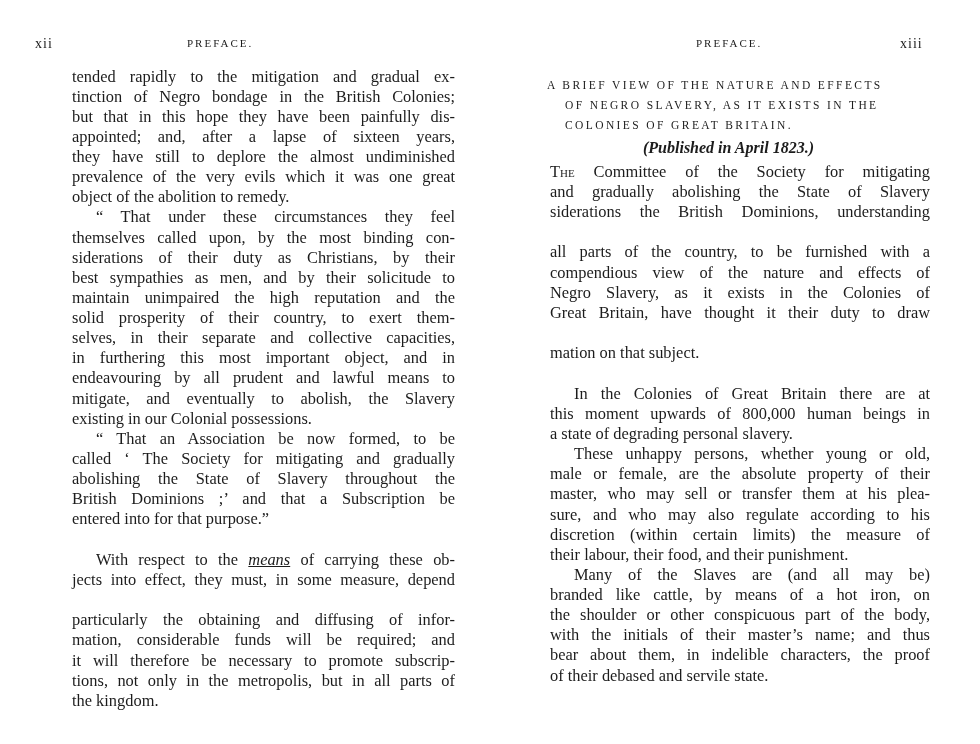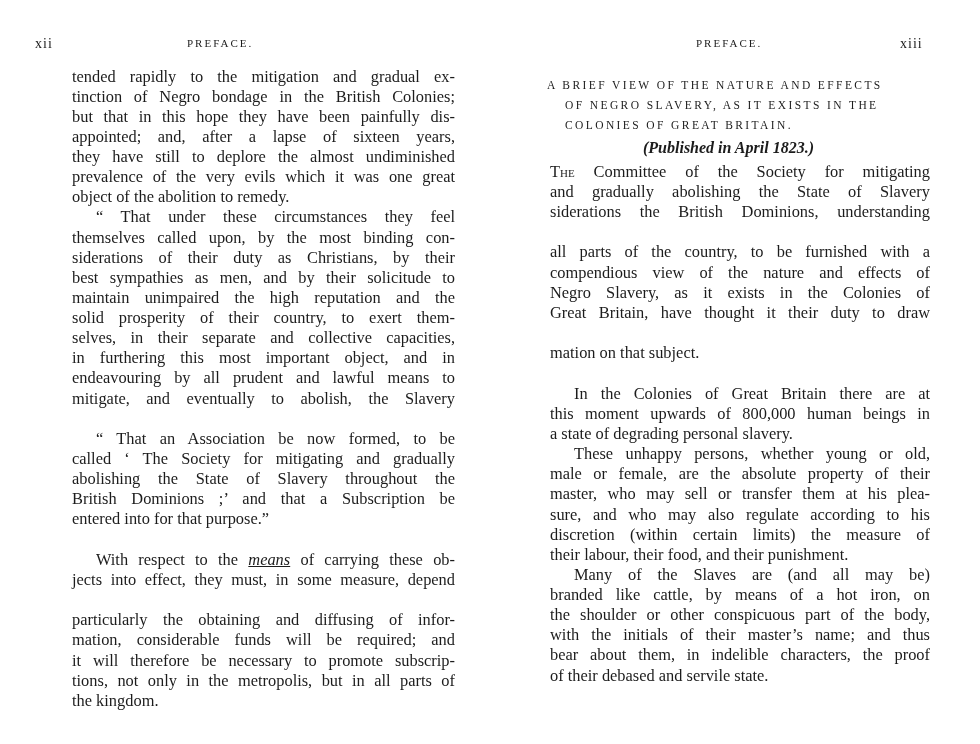--- a/index.html
+++ b/index.html
@@ -86,20 +86,21 @@
   <div class="line indent" style="top:207px">“ That under these circumstances they feel</div>
   <div class="line" style="top:228px">themselves called upon, by the most binding con-</div>
   <div class="line" style="top:248px">siderations of their duty as Christians, by their</div>
   <div class="line" style="top:268px">best sympathies as men, and by their solicitude to</div>
   <div class="line" style="top:288px">maintain unimpaired the high reputation and the</div>
   <div class="line" style="top:308px">solid prosperity of their country, to exert them-</div>
   <div class="line" style="top:328px">selves, in their separate and collective capacities,</div>
   <div class="line" style="top:348px">in furthering this most important object, and in</div>
   <div class="line" style="top:368px">endeavouring by all prudent and lawful means to</div>
   <div class="line" style="top:389px">mitigate, and eventually to abolish, the Slavery</div>
+  <div class="line last" style="top:409px">existing in our Colonial possessions.</div>
   <div class="line indent" style="top:429px">“ That an Association be now formed, to be</div>
   <div class="line" style="top:449px">called ‘ The Society for mitigating and gradually</div>
   <div class="line" style="top:469px">abolishing the State of Slavery throughout the</div>
   <div class="line" style="top:489px">British Dominions ;’ and that a Subscription be</div>
   <div class="line last" style="top:509px">entered into for that purpose.”</div>
 
   <div class="line indent" style="top:550px"><span>With respect to the </span><em>means</em><span> of carrying these ob-</span></div>
   <div class="line" style="top:570px">jects into effect, they must, in some measure, depend</div>
   <div class="line" style="top:610px">particularly the obtaining and diffusing of infor-</div>
   <div class="line" style="top:630px">mation, considerable funds will be required; and</div>

